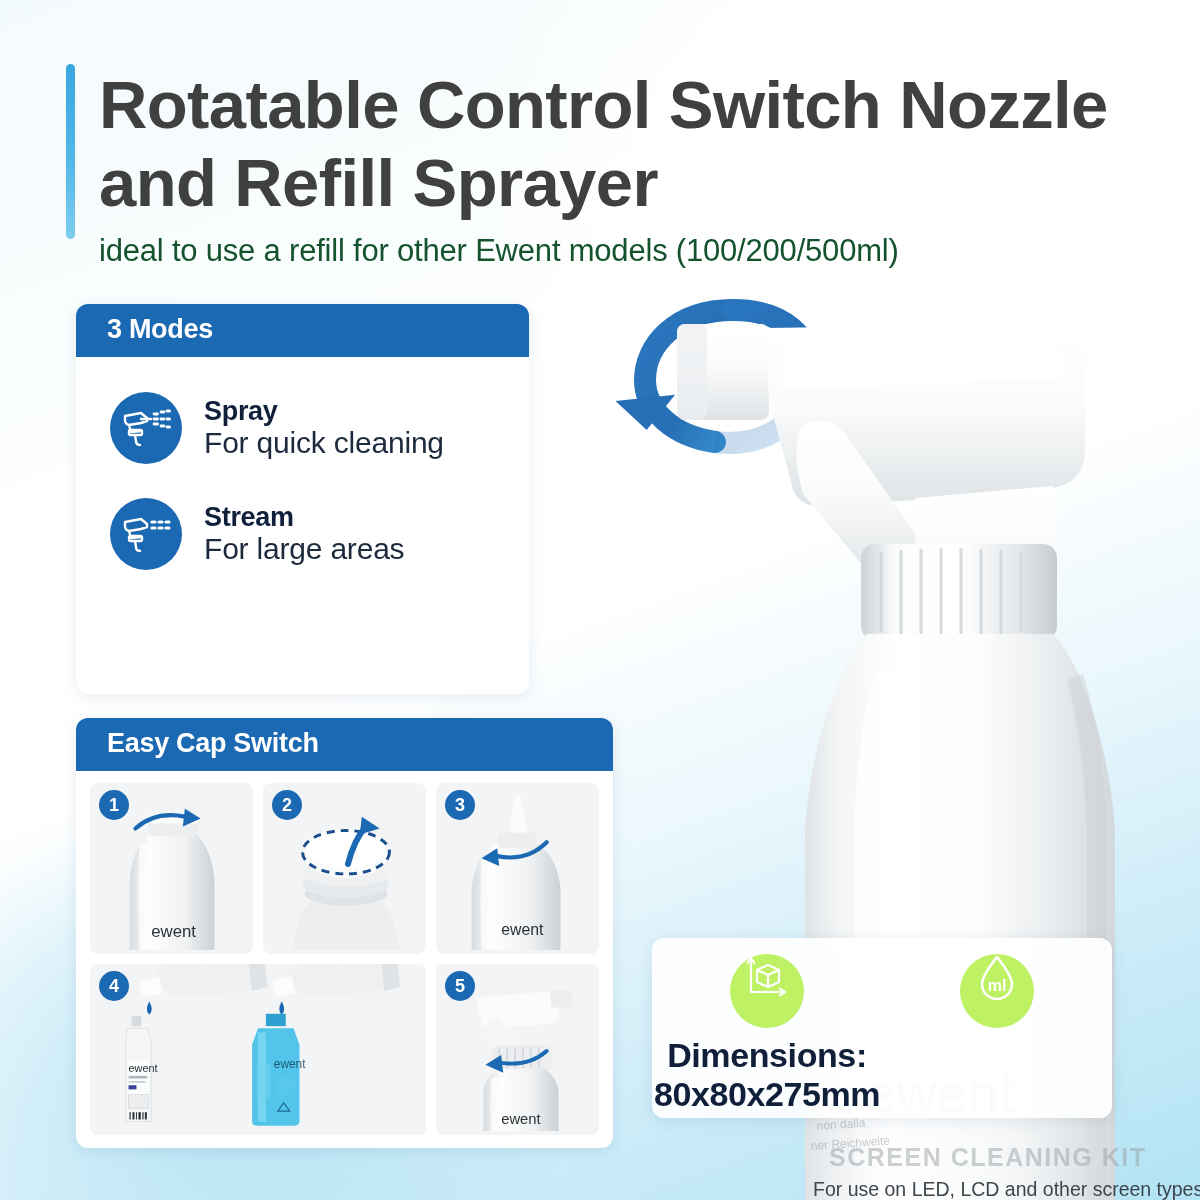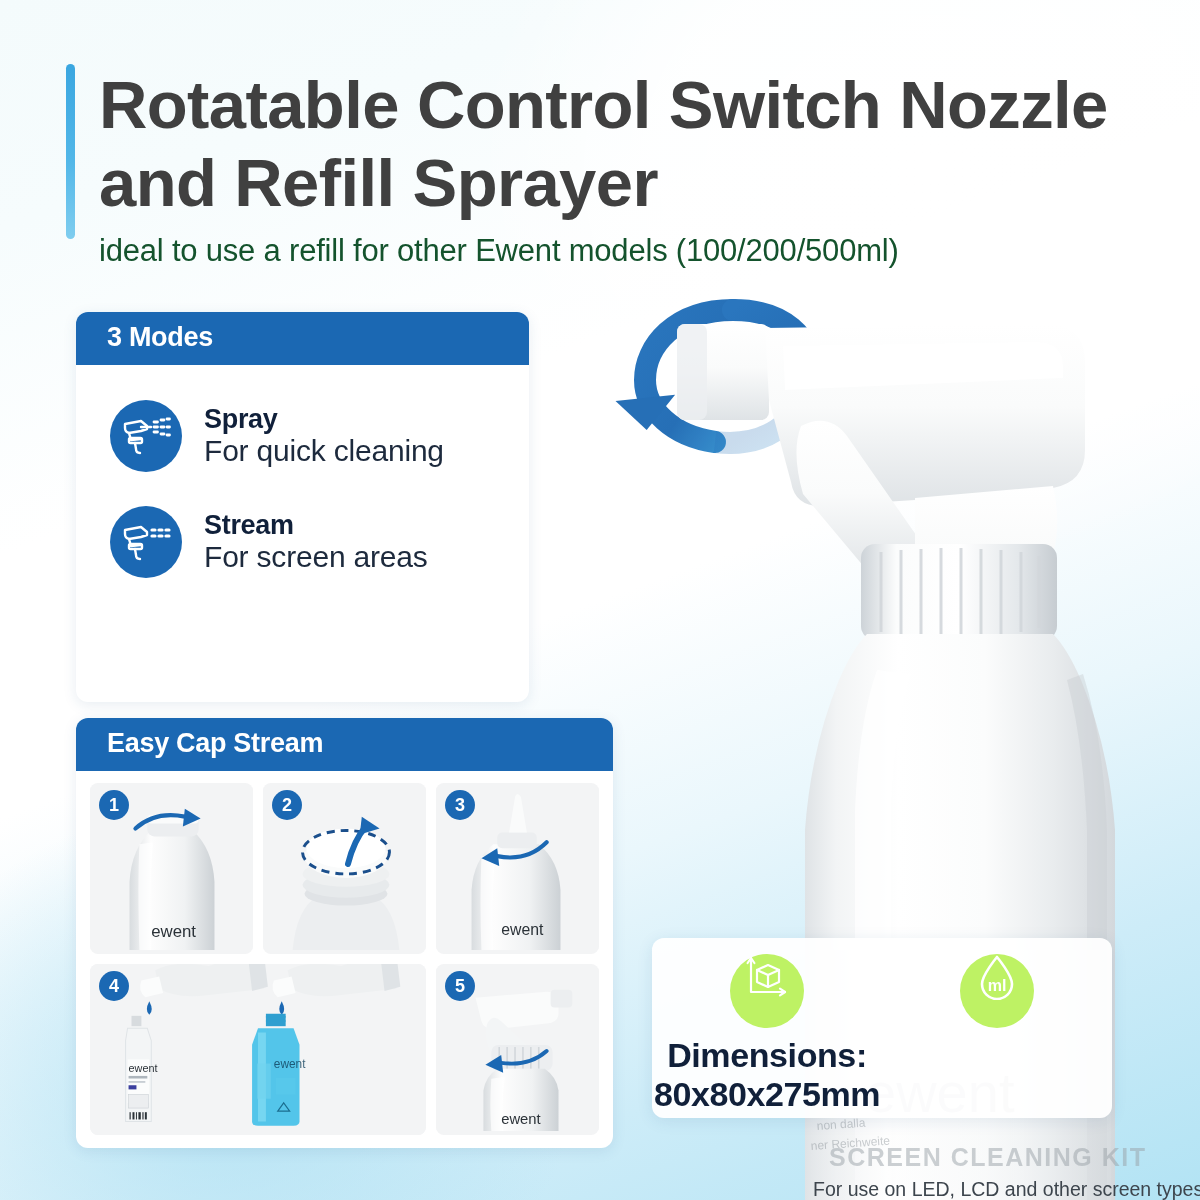--- a/index.html
+++ b/index.html
@@ -86,21 +86,21 @@
     color: #ffffff;
     font-size: 27px;
     font-weight: 700;
     letter-spacing: -0.3px;
     padding: 10px 0 12px 31px;
   }
 
   
   #modes-card {
     left: 76px;
-    top: 312px;
+    top: 304px;
     width: 453px;
     height: 390px;
   }
   .modes-body { padding: 18px 0 0 0; }
   .mode-row {
     display: flex;
     align-items: center;
     gap: 22px;
     padding: 0 0 0 34px;
     height: 106px;
@@ -373,30 +373,30 @@
               <path d="M38 9 L41 9"></path>
               <path d="M45 9 L48 9"></path>
             <path d="M31 15 L34 15"></path>
               <path d="M38 15 L41 15"></path>
               <path d="M45 15 L48 15"></path>
           </g>
         </svg>
       </div>
       <div class="mode-label">
         <div class="mode-name">Stream</div>
-        <div class="mode-desc">For screen areas</div>
+        <div class="mode-desc">For large areas</div>
       </div>
     </div>
 
 
   </div>
 </div>
 
 <div class="card" id="cap-card">
-  <div class="card-header">Easy Cap Stream</div>
+  <div class="card-header">Easy Cap Switch</div>
   <div class="cap-grid">
 
     <div class="step">
       <div class="step-num">1</div>
       <svg viewBox="0 0 165 165">
         <defs>
           <linearGradient id="s1b" x1="0" y1="0" x2="1" y2="0">
             <stop offset="0%" stop-color="#d8dcdf"></stop>
               <stop offset="25%" stop-color="#fdfdfd"></stop>
             <stop offset="65%" stop-color="#f0f2f3"></stop>

